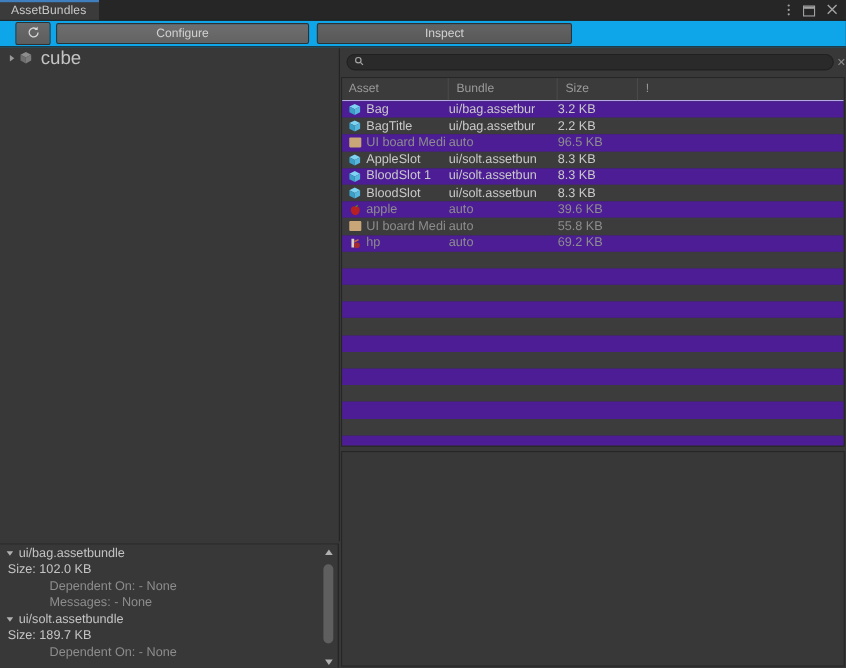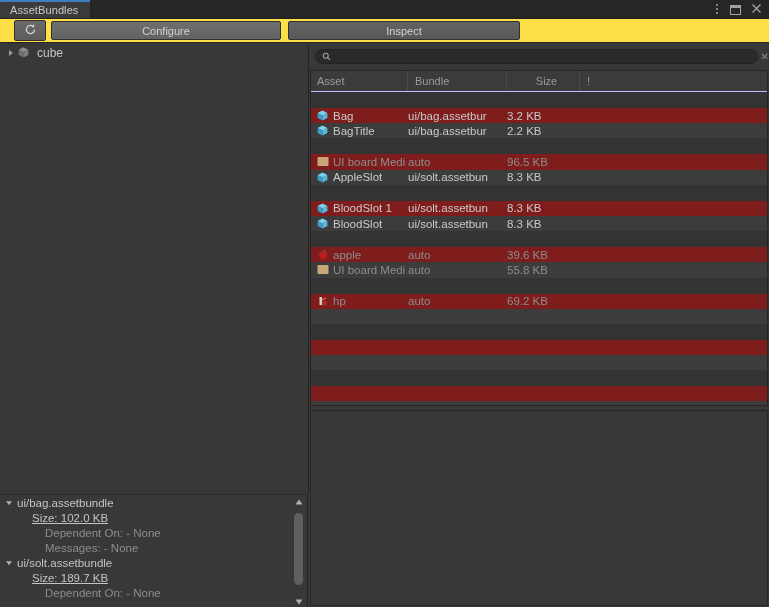--- a/index.html
+++ b/index.html
@@ -63,21 +63,21 @@
   .dots i { width: 2px; height: 2px; background: #c2c2c2; border-radius: 50%; display: block; }
   .maxi { box-sizing: border-box; border: 1px solid #c2c2c2; width: 11px; height: 10px; margin-top: 2px; }
   .maxi::before { content: ""; display: block; height: 2px; background: #c2c2c2; }
   .closi { color: #c2c2c2; font-size: 12px; line-height: 13px; text-align: center; }
 
   
   .toolbar {
     position: absolute;
     left: 0; top: 19px;
     width: 769px; height: 24px;
-    background: #fde047;
+    background: #0ea5e9;
     display: flex;
     align-items: center;
     padding: 0 2px;
     box-sizing: border-box;
     border-bottom: 1px solid #232323;
   }
   .refresh-btn {
     width: 30px; height: 19px;
     margin-left: 12px;
     background: linear-gradient(#6a6a6a, #5d5d5d);
@@ -119,21 +119,21 @@
     cursor: pointer;
   }
   .tree-row.selected { background: #3a6a9b; }
   .tree-arrow {
     width: 13px;
     display: flex; align-items: center; justify-content: center;
     flex: none;
   }
   .tree-arrow svg { display: block; }
   .tree-icon { width: 15px; height: 13px; margin-right: 5px; flex: none; display: flex; align-items: center; }
-  .tree-label { color: #c4c4c4; font-size: 12px; text-align: center; }
+  .tree-label { color: #c4c4c4; font-size: 17px; text-align: center; }
   .tree-row.selected .tree-label { color: #ffffff; }
 
   
   .searchbar {
     position: absolute;
     left: 310px; top: 45px;
     width: 459px; height: 23px;
     background: #383838;
     display: flex; align-items: center;
   }
@@ -190,32 +190,32 @@
     padding-left: 7px;
     box-sizing: border-box;
     color: #9a9a9a;
     font-size: 11px;
     border-left: 1px solid #4a4a4a;
     cursor: pointer;
   }
   .col-h:first-child { border-left: none; padding-left: 6px; }
   .cw-asset { width: 96px; }
   .cw-bundle { width: 99px; }
-  .cw-size { width: 73px; justify-content: center; }
+  .cw-size { width: 73px; }
   .cw-msg { width: 40px; }
 
   .rows { position: relative; }
   .row {
     height: 15.2px;
     display: flex;
     align-items: center;
     box-sizing: border-box;
     cursor: pointer;
   }
-  .row.odd { background: #7f1d1d; margin-top: 16px; }
+  .row.odd { background: #4c1d95; }
   .row.even { background: #3c3c3c; }
   .cell {
     height: 15px;
     display: flex; align-items: center;
     overflow: hidden;
     white-space: nowrap;
     box-sizing: border-box;
     font-size: 11.5px;
   }
   .c-asset { width: 96px; padding-left: 5px; }
@@ -249,21 +249,21 @@
   }
   .d-row {
     height: 15px;
     display: flex;
     align-items: center;
     font-size: 11.5px;
     white-space: nowrap;
   }
   .d-fold { padding-left: 5px; color: #c4c4c4; cursor: pointer; }
   .d-fold .tri { margin-right: 4px; display: inline-flex; }
-  .d-size { padding-left: 32px; color: #c4c4c4; text-decoration: underline; }
+  .d-size { padding-left: 7px; color: #c4c4c4; }
   .d-sub { padding-left: 22px; color: #8d8d8d; margin-left: 23px; }
 
   .scroll-track {
     position: absolute;
     right: 2px; top: 0;
     width: 13px; height: 113px;
     background: #383838;
   }
   .sc-arrow {
     width: 13px; height: 13px;

